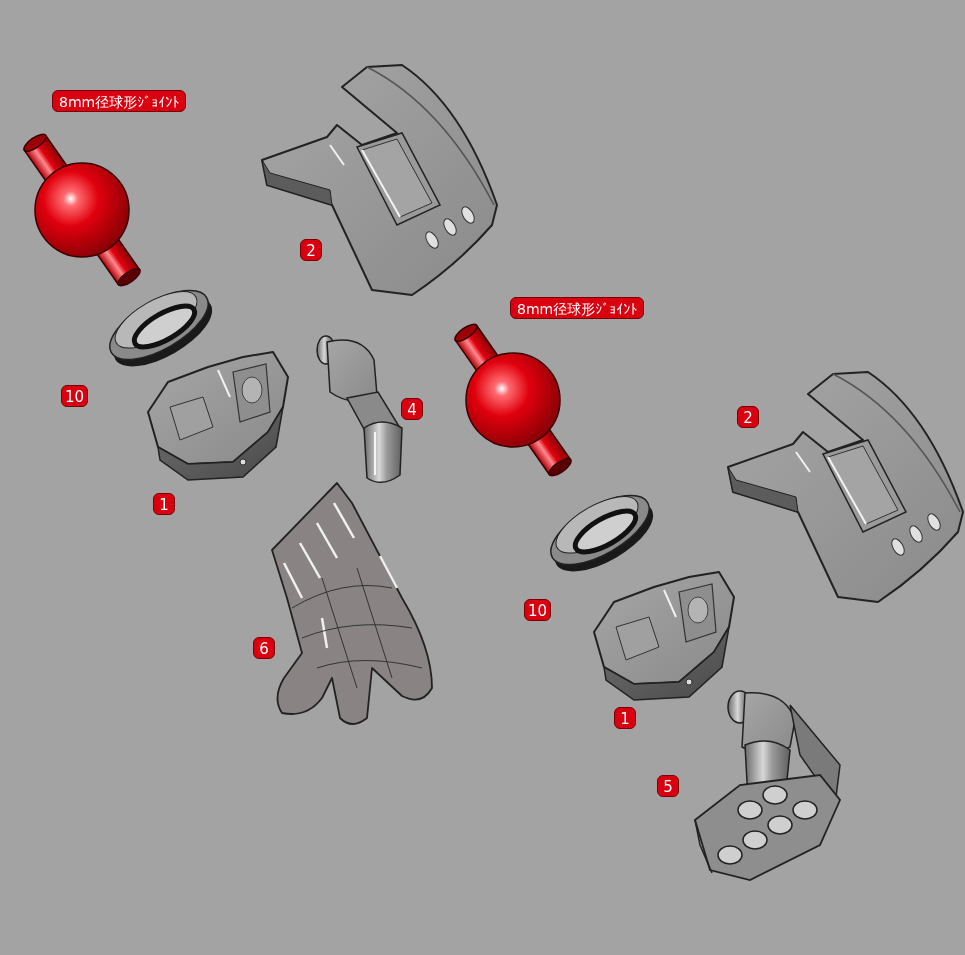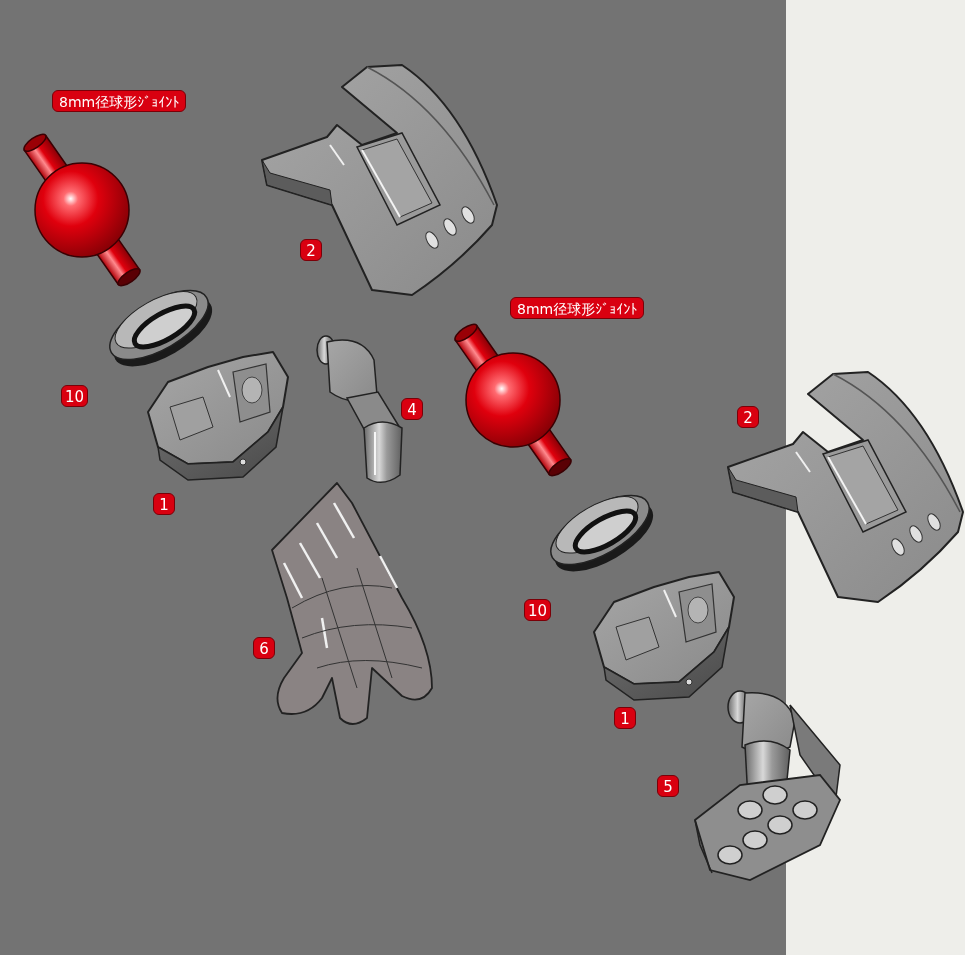--- a/index.html
+++ b/index.html
@@ -1,21 +1,21 @@
 <!DOCTYPE html>
 <html><head>
 <meta charset="utf-8">
 <style>
   html, body { margin: 0; padding: 0; }
   body {
     width: 965px; height: 955px; overflow: hidden;
     background: #eeeeea;
     font-family: "DejaVu Sans", sans-serif;
   }
-  #canvas { position: relative; width: 786px; height: 955px; background: #737373; }
+  #canvas { position: relative; width: 965px; height: 955px; background: #a3a3a3; }
   #art { position: absolute; left: 0; top: 0; width: 965px; height: 955px; }
   .joint-label {
     position: absolute; height: 22px; line-height: 22px;
     padding: 0 6px; background: #d90010; color: #fff;
     border: 1px solid #7a0008; border-radius: 6px;
     font-family: "DejaVu Sans", sans-serif; font-size: 14px; white-space: nowrap;
     box-sizing: border-box;
   }
   .num-badge {
     position: absolute; height: 22px; min-width: 22px; line-height: 22px;

